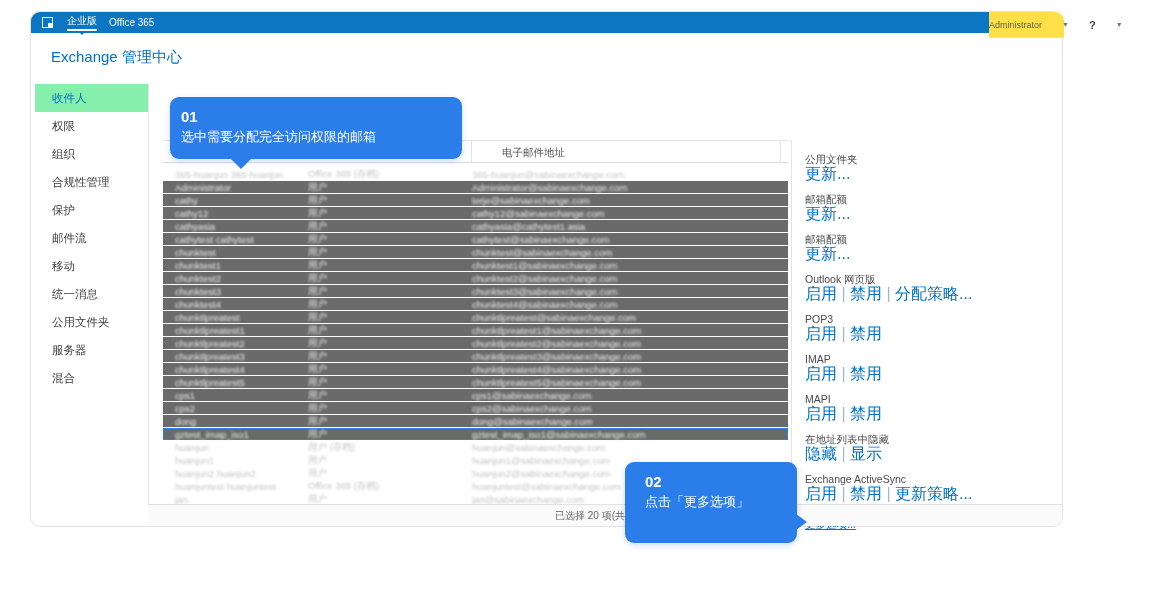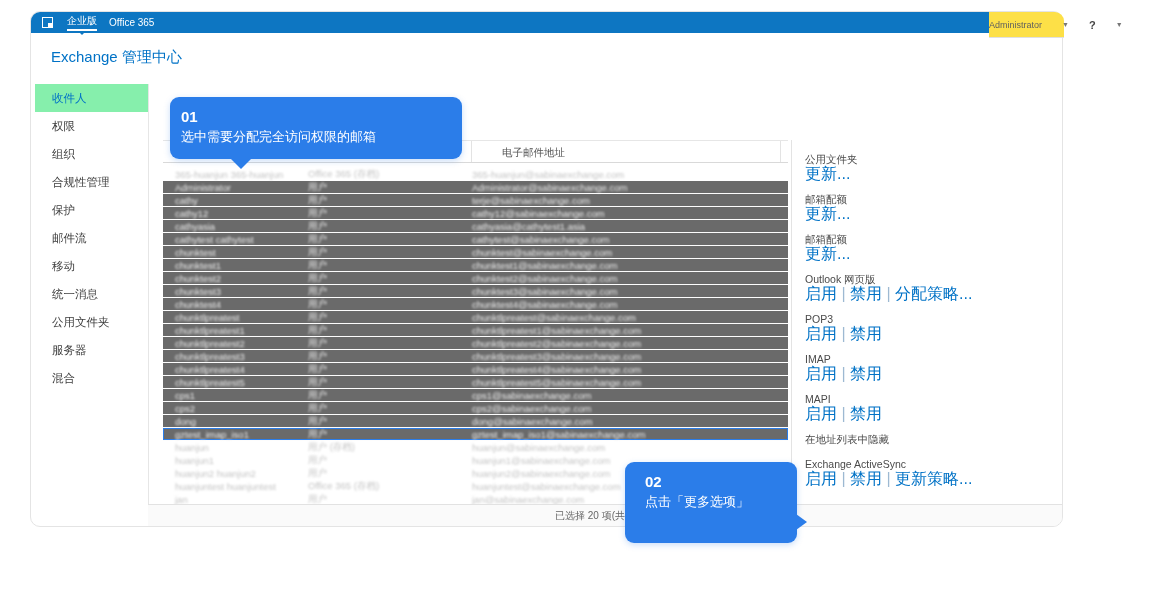--- a/index.html
+++ b/index.html
@@ -280,20 +280,21 @@
         <div class="section">
           <div class="sec-title">IMAP</div>
           <div class="sec-links"><a class="plink">启用</a><span class="sep"> | </span><a class="plink">禁用</a></div>
         </div>
         <div class="section">
           <div class="sec-title">MAPI</div>
           <div class="sec-links"><a class="plink">启用</a><span class="sep"> | </span><a class="plink">禁用</a></div>
         </div>
         <div class="section">
           <div class="sec-title">在地址列表中隐藏</div>
+          <div class="sec-links"><a class="plink">隐藏</a><span class="sep"> | </span><a class="plink">显示</a></div>
         </div>
         <div class="section">
           <div class="sec-title">Exchange ActiveSync</div>
           <div class="sec-links"><a class="plink">启用</a><span class="sep"> | </span><a class="plink">禁用</a><span class="sep"> | </span><a class="plink">更新策略...</a></div>
         </div>
       </div>
     <a class="more-link">更多选项...</a>
   </div>
 
   <div class="statusbar">

